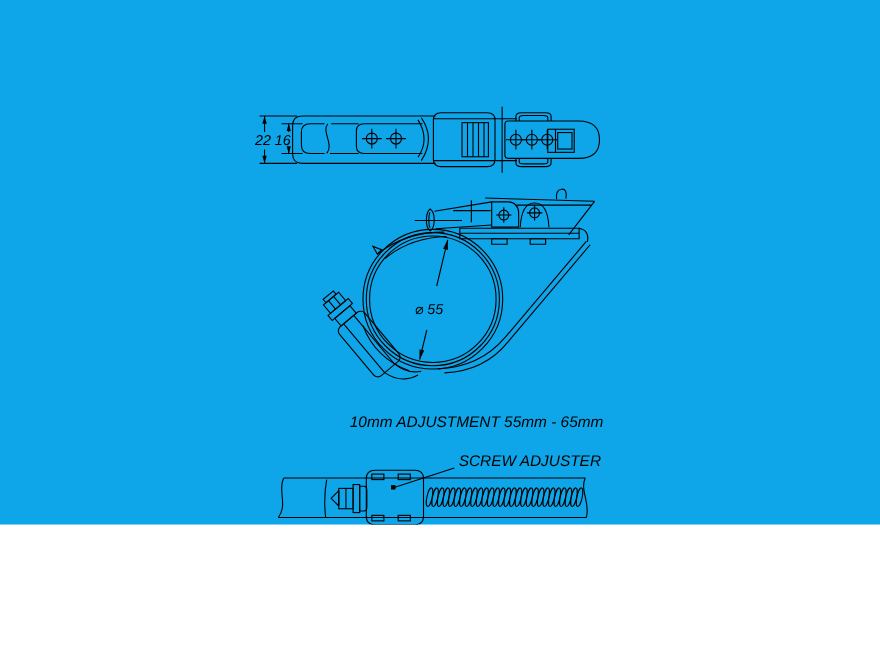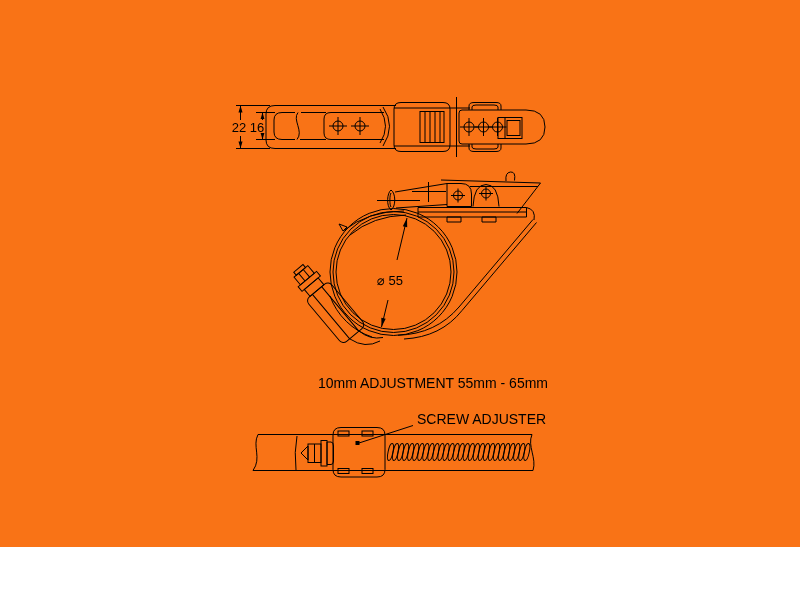--- a/index.html
+++ b/index.html
@@ -1,16 +1,16 @@
 <!DOCTYPE html>
 <html><head>
 <meta charset="utf-8">
 <style>
   html,body{margin:0;padding:0;background:#ffffff;}
-  #canvas{position:relative;width:800px;height:547px;background:#f97316;overflow:hidden;}
+  #canvas{position:relative;width:800px;height:477px;background:#0ea5e9;overflow:hidden;font-style:italic;}
   svg{display:block;}
   .ln{stroke:#000000;fill:none;stroke-width:1;}
   .fl{fill:#000000;stroke:none;}
   text{fill:#000000;font-family:"Liberation Sans","DejaVu Sans",sans-serif;}
   .dim{font-size:13px;}
   .note{font-size:14px;}
 </style>
 </head>
 <body>
 

